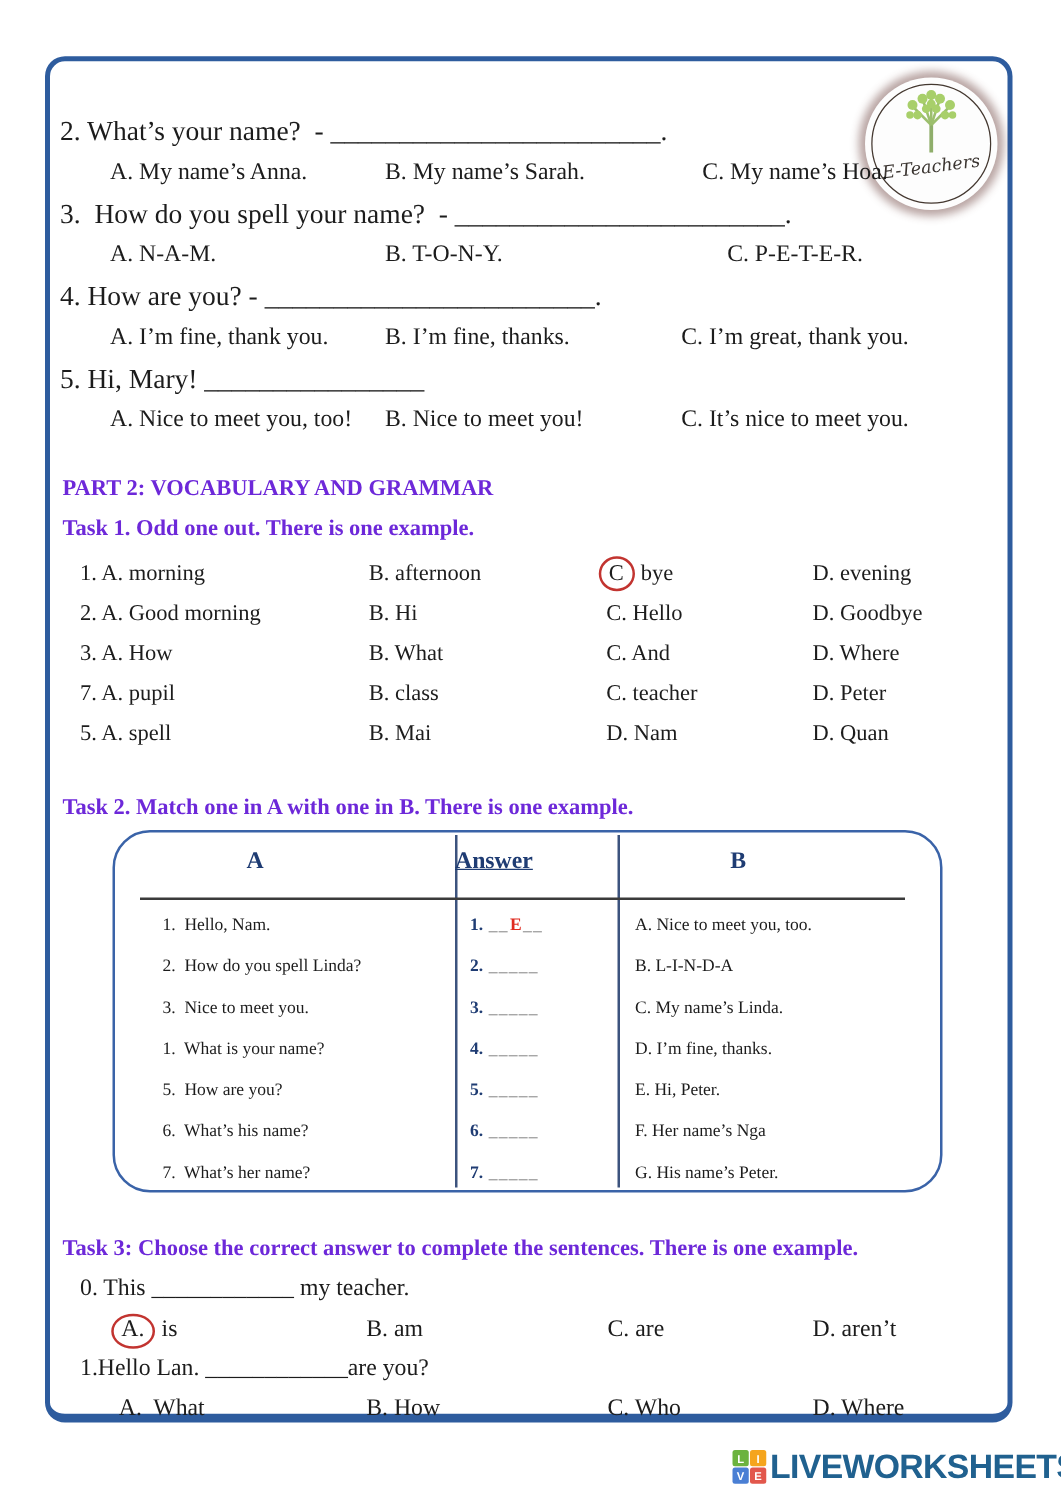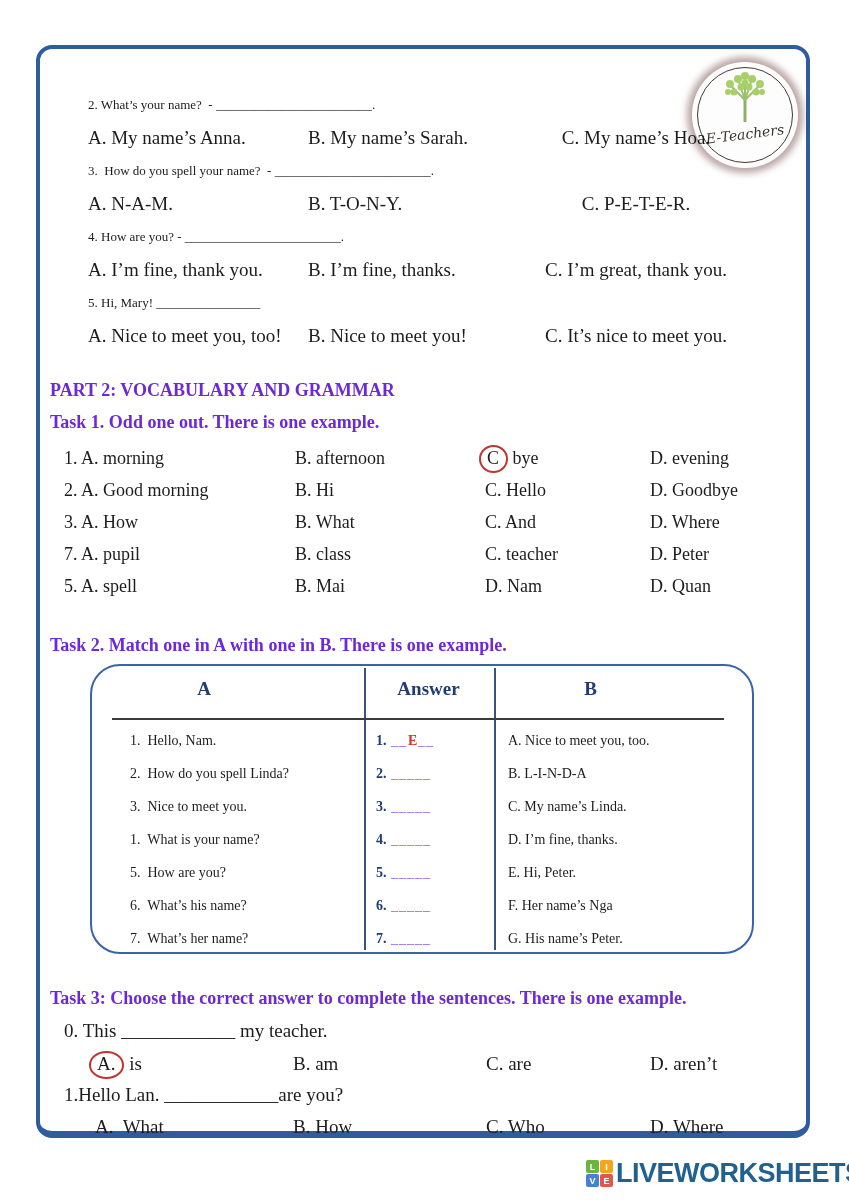--- a/index.html
+++ b/index.html
@@ -24,51 +24,51 @@
   .et-ring {
     position:absolute; inset:5px; border:1.6px solid #443830; border-radius:50%;
   }
   .et-tree { position:absolute; left:27px; top:8px; }
   .et-text {
     position:absolute; left:0; right:0; top:64px; text-align:center;
     font-family:"DejaVu Serif", serif; font-style:italic; font-size:14px;
     color:#3a3430; transform:rotate(-7deg);
   }
   
-  .q-line { line-height:33px; font-size:13px; white-space:pre;margin-left:40px; }
+  .q-line { line-height:33px; font-size:22px; white-space:pre; }
   .opt-row { display:flex; line-height:33px; font-size:19px; padding-left:42px; white-space:pre; }
   .opt-a { width:220px; } .opt-b { width:204px; } .opt-c { flex:1;text-align:center; }
   .heading { position:absolute; font-size:18px; font-weight:bold; color:#6d28d9; white-space:pre; }
   
   .part1 { position:absolute; left:46px; top:88px; width:714px; }
   .part1 .q-line { padding-left:2px; }
   
   .task1 { position:absolute; left:64px; top:442px; width:716px; }
   .t1-row { display:flex; line-height:32px; font-size:18px; white-space:pre; }
   .t1-c1 { width:231px; } .t1-c2 { width:190px; } .t1-c3 { width:165px; } .t1-c4 { flex:1; }
   
   .t2-table {
     position:absolute; left:90px; top:664px; width:664px; height:290px;
     border:2px solid #3a63a8; border-radius:30px;
   }
   .t2-div { position:absolute; top:2px; bottom:2px; width:1.6px; background:#3c537e; }
   .t2-div1 { left:272px; } .t2-div2 { left:402px; }
   .t2-headrow { position:absolute; top:12px; left:0; right:0; display:flex;
     font-size:19px; font-weight:bold; color:#1f3c73; }
   .t2-h-a { width:272px; text-align:center; padding-right:48px; }
-  .t2-h-ans { width:129px; text-align:center; }
+  .t2-h-ans { width:129px; text-align:left;text-decoration:underline; }
   .t2-h-b { flex:1; text-align:center; padding-right:64px; }
   .t2-headline { position:absolute; left:20px; right:28px; top:52px; height:1.6px; background:#3b3b3b; }
   .t2-rows { position:absolute; top:58px; left:0; right:0; }
   .t2-row { display:flex; line-height:33px; font-size:14px; white-space:pre; }
   .t2-a { width:272px; padding-left:38px; }
   .t2-ans { width:130px; padding-left:12px; }
   .t2-b { flex:1; padding-left:14px; }
   .t2-num { font-weight:bold; color:#1f3c73; }
-  .u { color:#8b5cf6; letter-spacing:1px; }
+  .u { color:#737373; letter-spacing:1px; }
   .red-letter { color:#e02b20; font-weight:bold; padding:0 1px; }
   
   .task3 { position:absolute; left:60px; top:1014px; width:720px; }
   .t3-prompt { line-height:34px; font-size:19px; white-space:pre; padding-left:4px; }
   .t3-opts { display:flex; line-height:31px; font-size:19px; white-space:pre; padding-left:35px; }
   .t3-o1 { width:198px; } .t3-o2 { width:193px; } .t3-o3 { width:164px; } .t3-o4 { flex:1; }
   
   .circle-red {
     display:inline-block; border:2px solid #c23430; border-radius:50%;
     padding:0 7px 2px 6px; margin:-2px 0 -2px -6px; line-height:22px;

